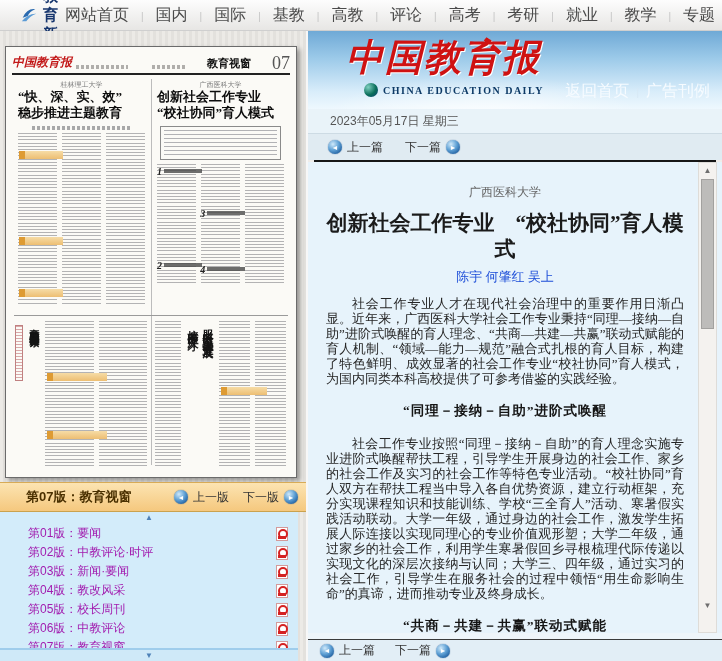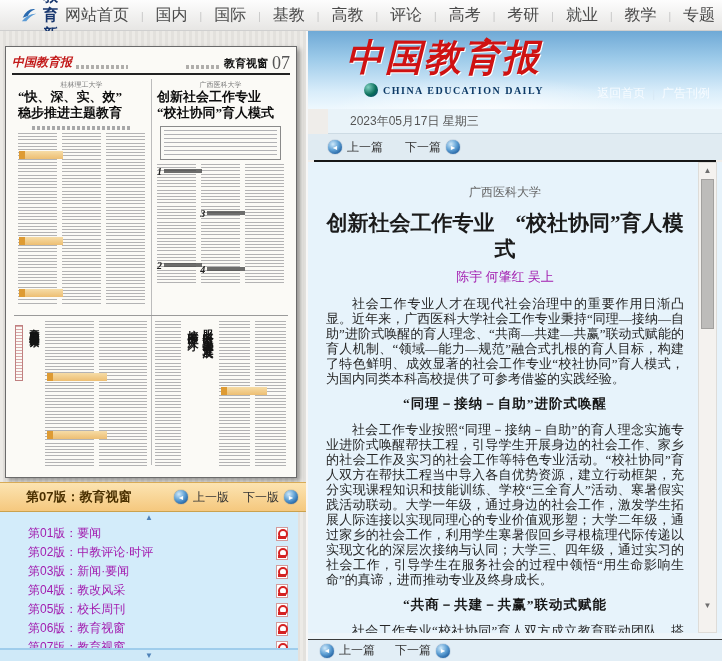--- a/index.html
+++ b/index.html
@@ -22,21 +22,21 @@
     background:repeating-linear-gradient(90deg,#eceae6 0 3px,#e3e1dd 3px 6px); }
 
   
   #paper { position:absolute; left:5px; top:15px; width:292px; height:432px;
     background:#fbfaf6; border:1px solid #6b6b6b; box-shadow:3px 3px 5px rgba(0,0,0,.35);
     padding:5px 6px; cursor:pointer; }
   .pm { height:23px; border-bottom:2px solid #222; display:flex; align-items:flex-end; padding-bottom:2px; }
   .pm-logo { font-family:"Liberation Serif",serif; font-weight:bold; font-style:italic; font-size:12px; color:#c21818; white-space:nowrap; }
   .pm-line { width:52px; height:4px; margin:0 0 2px 4px;
     background:repeating-linear-gradient(90deg,#b0aeab 0 3px,transparent 3px 5px); }
-  .pm-right { margin-left:auto; display:flex; align-items:flex-end; gap:4px; }
+  .pm-right { margin-left:auto; display:flex; align-items:flex-end; gap:21px; }
   .pm-line2 { width:34px; height:4px; margin-bottom:2px;
     background:repeating-linear-gradient(90deg,#b0aeab 0 3px,transparent 3px 5px); }
   .pm-sec { font-size:11px; font-weight:bold; color:#111; }
   .pm-num { font-family:"Liberation Serif",serif; font-size:18px; color:#555; line-height:.9; }
   .pbody { position:relative; height:394px; }
   .vdiv { position:absolute; left:50%; top:4px; bottom:4px; width:1px; background:#bcbcbc; }
   .hdiv { position:absolute; left:2px; right:2px; top:240px; height:1px; background:#9a9a9a; }
   .part { position:absolute; overflow:hidden; padding:5px 6px 2px; }
   .p-tl { left:0; top:0; width:50%; height:240px; }
   .p-tr { left:50%; top:0; width:50%; height:240px; }
@@ -98,37 +98,37 @@
   #banner::before { content:""; position:absolute; inset:0;
     background:radial-gradient(ellipse 60% 90% at 42% 115%, rgba(255,255,255,.85), transparent 65%); }
   .mast-cn { position:absolute; left:38px; top:2px; font-family:"Liberation Serif",serif;
     font-weight:bold; font-style:italic; font-size:37px; color:#cf1212; letter-spacing:2px;
     text-shadow:1px 1px 0 #fff; }
   .mast-en-row { position:absolute; left:56px; top:52px; display:flex; align-items:center; gap:5px; }
   .globe-icon { width:14px; height:14px; border-radius:50%;
     background:radial-gradient(circle at 30% 30%, #7fd0c0, #0a6e5a 55%, #0b3f73); }
   .mast-en { font-family:"Liberation Serif",serif; font-size:10px; font-weight:bold; color:#0d3a66; letter-spacing:1.5px; }
   .banner-links { position:absolute; right:12px; bottom:7px; display:flex; align-items:center; gap:7px; }
-  .banner-links a { font-size:12px; color:#f6fbff; }
+  .banner-links a { font-size:16px; color:#f6fbff; }
   .wsep { color:#d7e9f5; font-size:11px; }
 
   #datebar { height:25px; flex:none; background:#e9f3f9; border-bottom:1px solid #cddbe4;
-    display:flex; align-items:center; padding-left:22px; font-size:12px; color:#555;margin-left:20px; }
+    display:flex; align-items:center; padding-left:22px; font-size:12px; color:#555; }
   .artnav { height:26px; flex:none; background:#e0ebf2; display:flex; align-items:center; gap:22px; padding-left:20px; }
   .black-rule { height:2px; flex:none; background:#161616; margin:0 6px; }
   #art-content { flex:1; background:#e7f3fb; display:flex; overflow:hidden; }
   .art-scroll { flex:1; overflow:hidden; padding:4px 14px 0 18px; }
   .a-kicker { text-align:center; font-family:"Liberation Serif",serif; font-size:12px; color:#666; margin-top:18px; }
   .a-title { text-align:center; font-family:"Liberation Serif",serif; font-weight:bold; font-size:21px;
     line-height:26px; color:#1b1b1b; margin:9px 0 6px; }
-  .a-authors { text-align:center; font-family:"Liberation Serif",serif; font-size:13px; color:#a21caf; margin-bottom:10px; }
+  .a-authors { text-align:center; font-family:"Liberation Serif",serif; font-size:13px; color:#1d4ed8; margin-bottom:10px; }
   .blk-p { font-family:"Liberation Serif",serif; font-size:13px; line-height:15px; color:#262626;
     text-align:justify; text-indent:2em; margin-bottom:6px; }
   .blk-h { text-align:center; font-family:"Liberation Serif",serif; font-weight:bold; font-size:13.5px;
-    color:#151515; letter-spacing:1px; margin:9px 0; }
+    color:#151515; letter-spacing:1px; margin:16px 0; }
   .scrollbar { flex:none; width:19px; margin-right:5px; position:relative;
     background:#f4f2ef; border:1px solid #dedcd8; }
   .sb-btn { position:absolute; left:0; right:0; text-align:center; font-size:8px; color:#6e6e6e; cursor:pointer; }
   .sb-up { top:3px; } .sb-down { bottom:22px; }
   .sb-thumb { position:absolute; left:2px; right:2px; top:16px; height:150px;
     background:#bdbcba; border:1px solid #a2a19f; cursor:grab; }
   .bottom-gap { height:6px; flex:none; background:#eef5fa; }
   #bottom-nav { height:22px; flex:none; background:#e2eef6; border-top:1px solid #3a3a3a;
     display:flex; align-items:center; gap:20px; padding-left:12px; }
 </style>
@@ -265,21 +265,21 @@
     </div>
     <div class="ed-row">
       <a>第04版：教改风采</a>
       <span class="pdf-icon"></span>
     </div>
     <div class="ed-row">
       <a>第05版：校长周刊</a>
       <span class="pdf-icon"></span>
     </div>
     <div class="ed-row">
-      <a>第06版：教育视窗</a>
+      <a>第06版：中教评论</a>
       <span class="pdf-icon"></span>
     </div>
     <div class="ed-row">
       <a>第07版：教育视窗</a>
       <span class="pdf-icon"></span>
     </div>
     <div class="ed-down">▼</div>
   </div>
 </div>
 

